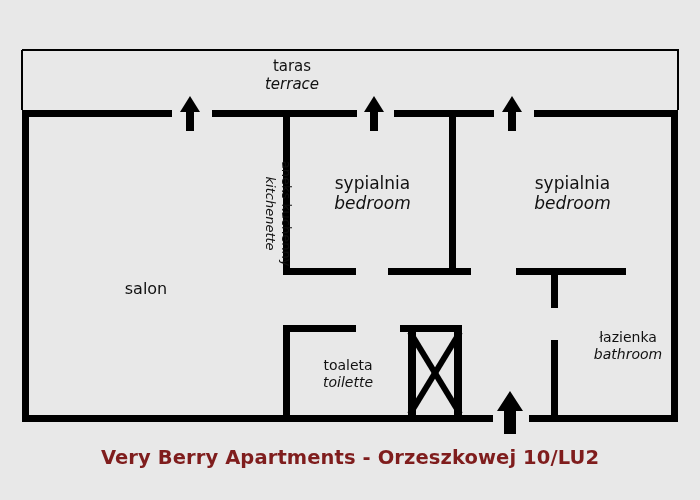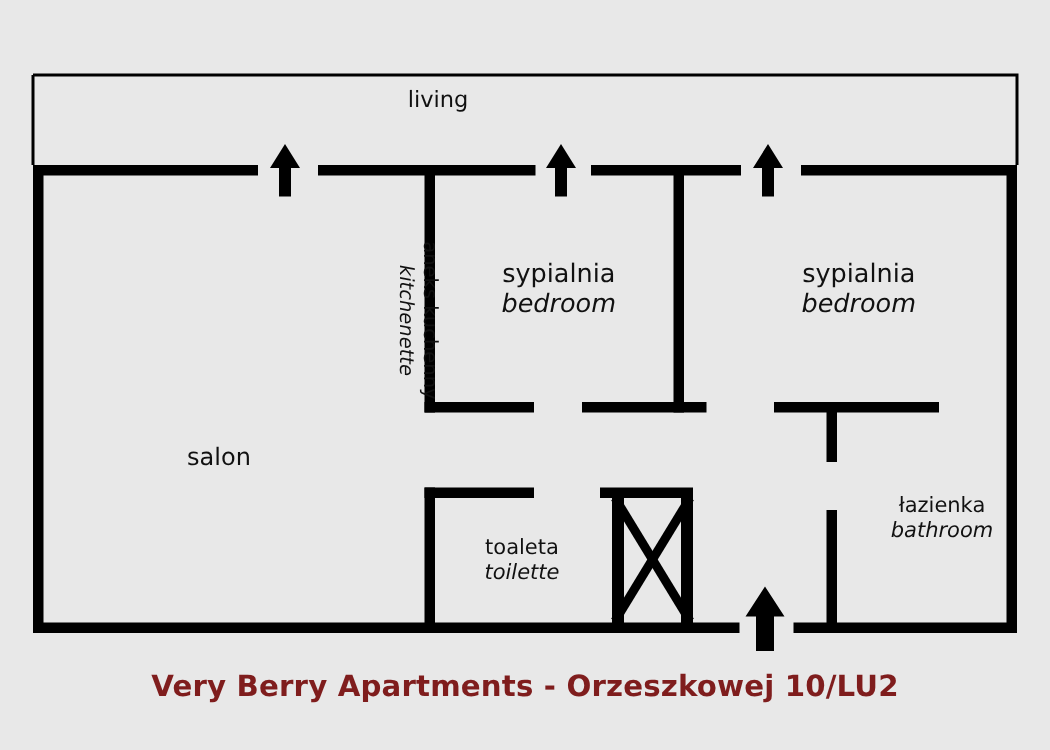--- a/index.html
+++ b/index.html
@@ -38,21 +38,21 @@
     display: block;
     font-style: normal;
     font-weight: 400;
   }
   .room-label .en {
     display: block;
     font-style: italic;
     font-weight: 400;
   }
   .lbl-terrace  { left: 232px; top: 58px;  width: 120px; font-size: 15px; }
-  .lbl-living   { left: 76px;  top: 280px; width: 140px; font-size: 16px; margin-top: 16px; }
+  .lbl-living   { left: 76px;  top: 280px; width: 140px; font-size: 16px; }
   .lbl-bed-left { left: 300px; top: 173px; width: 145px; font-size: 17px; }
   .lbl-bed-right{ left: 500px; top: 173px; width: 145px; font-size: 17px; }
   .lbl-toilet   { left: 298px; top: 357px; width: 100px; font-size: 14px; }
   .lbl-bathroom { left: 568px; top: 329px; width: 120px; font-size: 14px; }
 
   .lbl-kitchenette {
     position: absolute;
     left: 198px;
     top: 198px;
     width: 160px;
@@ -142,21 +142,22 @@
 
     <g>
       <path d="M 190 96 L 200 112 L 194 112 L 194 131 L 186 131 L 186 112 L 180 112 Z"></path>
       <path d="M 374 96 L 384 112 L 378 112 L 378 131 L 370 131 L 370 112 L 364 112 Z"></path>
       <path d="M 512 96 L 522 112 L 516 112 L 516 131 L 508 131 L 508 112 L 502 112 Z"></path>
       <path d="M 510 391 L 523 411 L 516 411 L 516 434 L 504 434 L 504 411 L 497 411 Z"></path>
     </g>
   </svg>
 
   <div class="room-label lbl-terrace">
-    <span class="pl">living</span>
+    <span class="pl">taras</span>
+    <span class="en">terrace</span>
   </div>
 
   <div class="room-label lbl-living">
     <span class="pl">salon</span>
   </div>
 
   <div class="lbl-kitchenette">
     <span class="pl">aneks kuchenny</span>
     <span class="en">kitchenette</span>
   </div>

